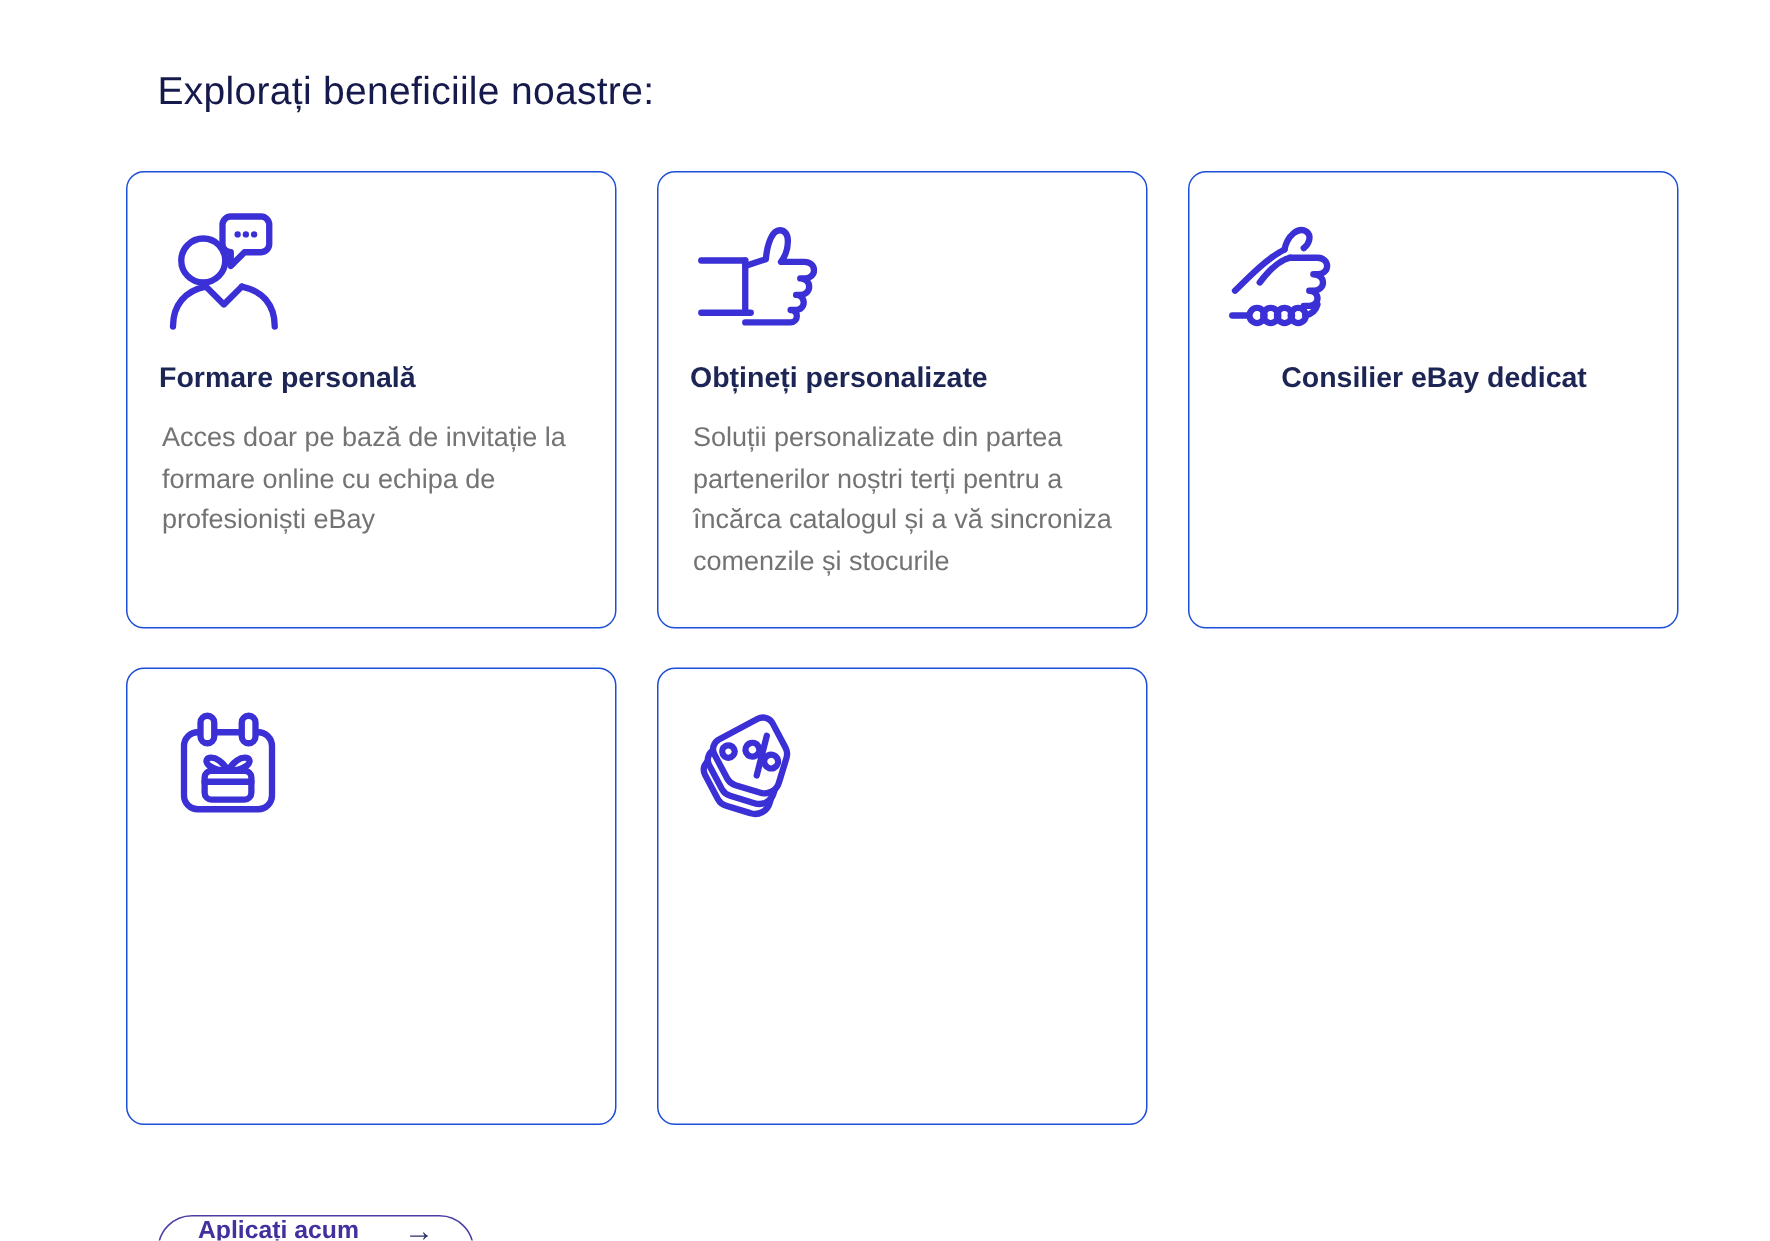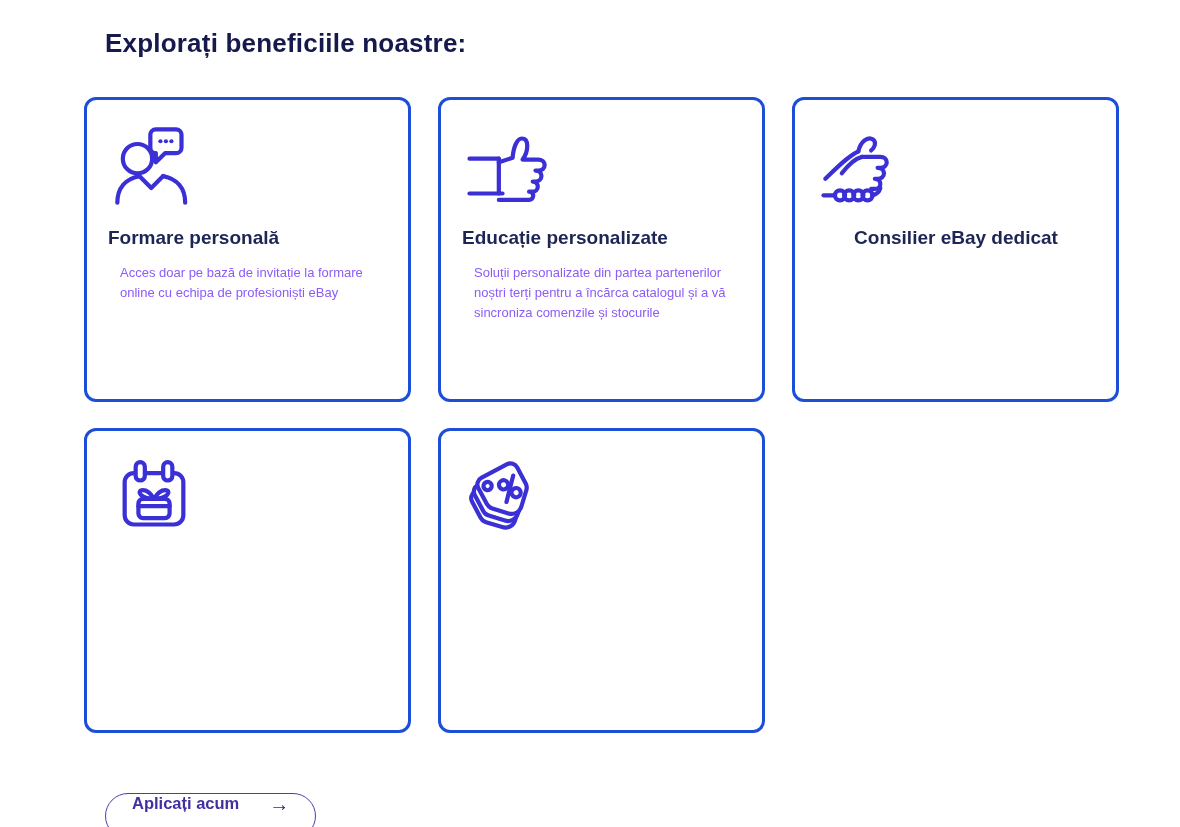--- a/index.html
+++ b/index.html
@@ -5,54 +5,54 @@
   * { box-sizing: border-box; }
   html, body { margin: 0; padding: 0; }
   body {
     width: 1180px; height: 827px;
     background: #ffffff;
     font-family: "Liberation Sans", sans-serif;
     overflow: hidden;
   }
   .wrap { padding: 28px 0 0 84px; }
   .heading {
-    margin: 0 0 38px 21px;
+    margin: 17px 0 38px 21px;
     font-size: 26px;
-    font-weight: 700;
+    font-weight: 400;
     color: #15194B;
     letter-spacing: .2px;
   }
   .grid {
     display: grid;
     grid-template-columns: repeat(3, 327px);
     column-gap: 27px;
     row-gap: 26px;
   }
   .card {
     background: #fff;
-    border: 3px solid #1d4ed8;
+    border: 1px solid #1d4ed8;
     border-radius: 12px;
     padding: 22px 20px 20px 21px;
   }
   .row1 { min-height: 277px; }
   .row2 { min-height: 305px; text-align: center; }
   .icon-box { height: 90px; display: flex; align-items: flex-start; }
   .icon-box svg { display: block; }
   .card-title {
     margin: 14px 0 12px;
     font-size: 19px;
     line-height: 1.3;
     font-weight: 700;
     color: #1D2554;
   }
   .card-body {
-    margin: 12px;
-    font-size: 13px;
+    margin: 2px;
+    font-size: 18px;
     line-height: 1.55;
-    color: #8b5cf6;
+    color: #737373;
   }
   .cta-row { margin: 60px 0 0 21px; }
   .cta {
     display: inline-flex;
     gap: 30px;
     height: 46px;
     padding: 0 26px;
     background: #fff;
     border: 1.5px solid #4A3FA5;
     border-radius: 24px;
@@ -97,21 +97,21 @@
 
     <div class="card row1">
       <div class="icon-box">
         <svg width="92" height="88" viewBox="0 0 96 96" fill="none" stroke="#3B2FD6" stroke-width="4.6" stroke-linecap="round" stroke-linejoin="round">
           <path d="M6,40 h32"></path>
           <path d="M38,40 v38"></path>
           <path d="M6,78 h36"></path>
           <path d="M38,44 l15,-5 c1,-12 5,-21 10,-21 c4,0 6,3 6,8 c0,5 -2,11 -5,15 h17 c4,0 7,2.5 7,6 c0,3.5 -3,6 -7,6 h-3 c3.5,0 6.5,2.5 6.5,6 c0,3.5 -3,6 -6.5,6 h-3 c3,0 5.5,2.5 5.5,5.5 c0,3 -2.5,5.5 -5.5,5.5 h-4 c2.5,0 4.5,2 4.5,4.5 c0,2.5 -2,4.5 -4.5,4.5 h-33"></path>
         </svg>
       </div>
-      <h2 class="card-title">Educație personalizate</h2>
+      <h2 class="card-title">Obțineți personalizate</h2>
       <p class="card-body">Soluții personalizate din partea partenerilor noștri terți pentru a încărca catalogul și a vă sincroniza comenzile și stocurile</p>
     </div>
 
 
     <div class="card row2">
       <div class="icon-box">
         <svg width="92" height="88" viewBox="0 0 96 96" fill="none" stroke="#3B2FD6" stroke-width="4.6" stroke-linecap="round" stroke-linejoin="round">
           <path d="M8,62 C20,50 32,38 44,32"></path>
           <path d="M26,56 C32,48 40,40 48,38"></path>
           <path d="M44,32 C46,22 54,15 60,19 C64,22 62,28 58,31"></path>

